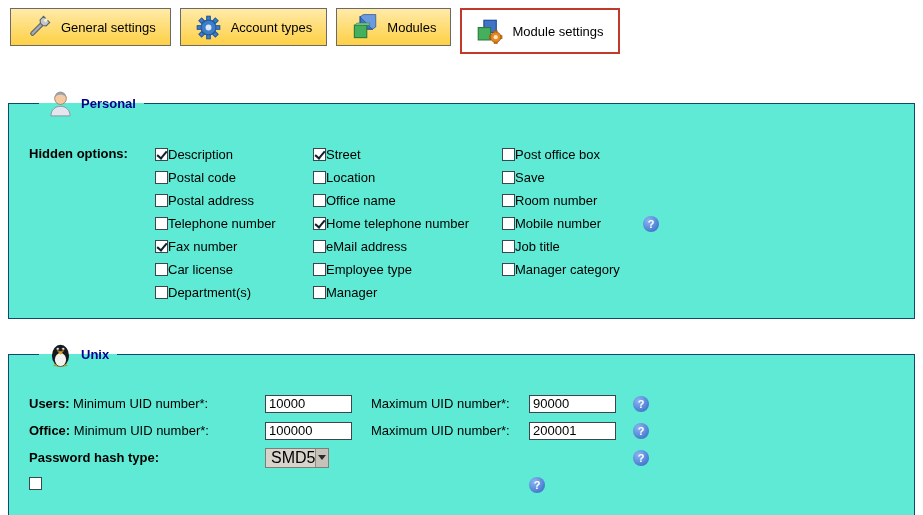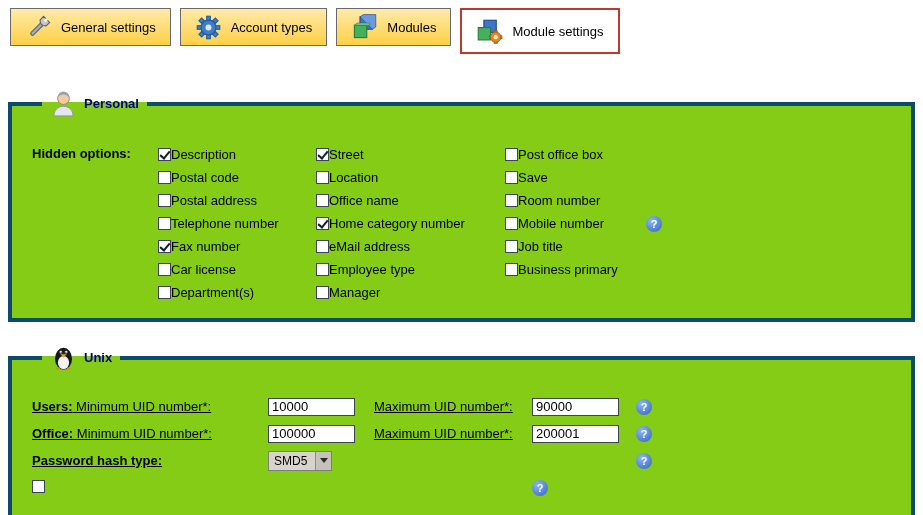--- a/index.html
+++ b/index.html
@@ -28,22 +28,22 @@
     background: #ffffff;
     border: 2px solid #c0392b;
     height: 46px;
   }
   .spacer { margin-left: auto; }
   .btn-icon { width: 27px; height: 27px; flex: 0 0 auto; }
 
   
   .content { padding: 0 8px; }
   fieldset.section {
-    border: 4px solid #0c4a6e;
-    background: #84cc16;
+    border: 1px solid #0c4a6e;
+    background: #5eead4;
     margin: 36px 0 0 0;
     padding: 6px 10px 14px 20px;
   }
   fieldset.section.unix { margin-top: 22px; padding-bottom: 18px; }
   legend.section-legend {
     display: flex; align-items: center; gap: 7px;
     padding: 0 8px; margin-left: 10px;
     font-weight: bold; color: #00008b; font-size: 13px;
     background: transparent;
   }
@@ -71,35 +71,34 @@
     transform: rotate(40deg);
   }
 
   
   .unix-grid {
     display: grid;
     grid-template-columns: 236px 106px 158px 104px 40px;
     grid-auto-rows: 27px;
     align-items: center;
     margin-top: 16px;
-    text-decoration: underline;
   }
   .bold { font-weight: bold; }
   .txt-input {
     width: 87px; height: 18px;
     border: 1px solid #3c4650; background: #fff;
     font-family: "Liberation Sans", sans-serif; font-size: 13px;
     padding: 0 3px;
   }
   .sel {
     width: 64px; height: 20px;
     background: #d8d4cc; border: 1px solid #7e7e76;
     display: inline-flex; align-items: center; cursor: pointer;
   }
-  .sel-value { flex: 1; padding-left: 5px; font-size: 12px; }
+  .sel-value { flex: 1; padding-left: 5px; font-size: 16px; }
   .sel-arrow {
     width: 16px; height: 18px; background: #c6c2ba;
     border-left: 1px solid #8d8d85;
     display: flex; align-items: center; justify-content: center;
   }
   .sel-arrow::after {
     content: ""; width: 0; height: 0;
     border-left: 4px solid transparent; border-right: 4px solid transparent;
     border-top: 5px solid #2a2a2a;
   }
@@ -230,21 +229,21 @@
         <label class="opt">
           <input type="checkbox" style="">
           <span>Location</span>
         </label>
         <label class="opt">
           <input type="checkbox" style="">
           <span>Office name</span>
         </label>
         <label class="opt">
           <input type="checkbox" checked="" style="">
-          <span>Home category number</span>
+          <span>Home telephone number</span>
         </label>
         <label class="opt">
           <input type="checkbox" style="">
           <span>eMail address</span>
         </label>
         <label class="opt">
           <input type="checkbox" style="">
           <span>Employee type</span>
         </label>
         <label class="opt">
@@ -270,21 +269,21 @@
           <input type="checkbox" style="">
           <span>Mobile number</span>
           <span class="help inline">?</span>
         </label>
         <label class="opt">
           <input type="checkbox" style="">
           <span>Job title</span>
         </label>
         <label class="opt">
           <input type="checkbox" style="">
-          <span>Business primary</span>
+          <span>Manager category</span>
         </label>
       </div>
     </div>
   </fieldset>
 
   <fieldset class="section unix">
     <legend class="section-legend">
       <svg class="legend-icon" viewBox="0 0 24 24">
         <path d="M6 21.8l4-1.6 1 2.6z" fill="#f0a818" stroke="#b37a0a" stroke-width="0.5"></path>
         <path d="M18 21.8l-4-1.6-1 2.6z" fill="#f0a818" stroke="#b37a0a" stroke-width="0.5"></path>

